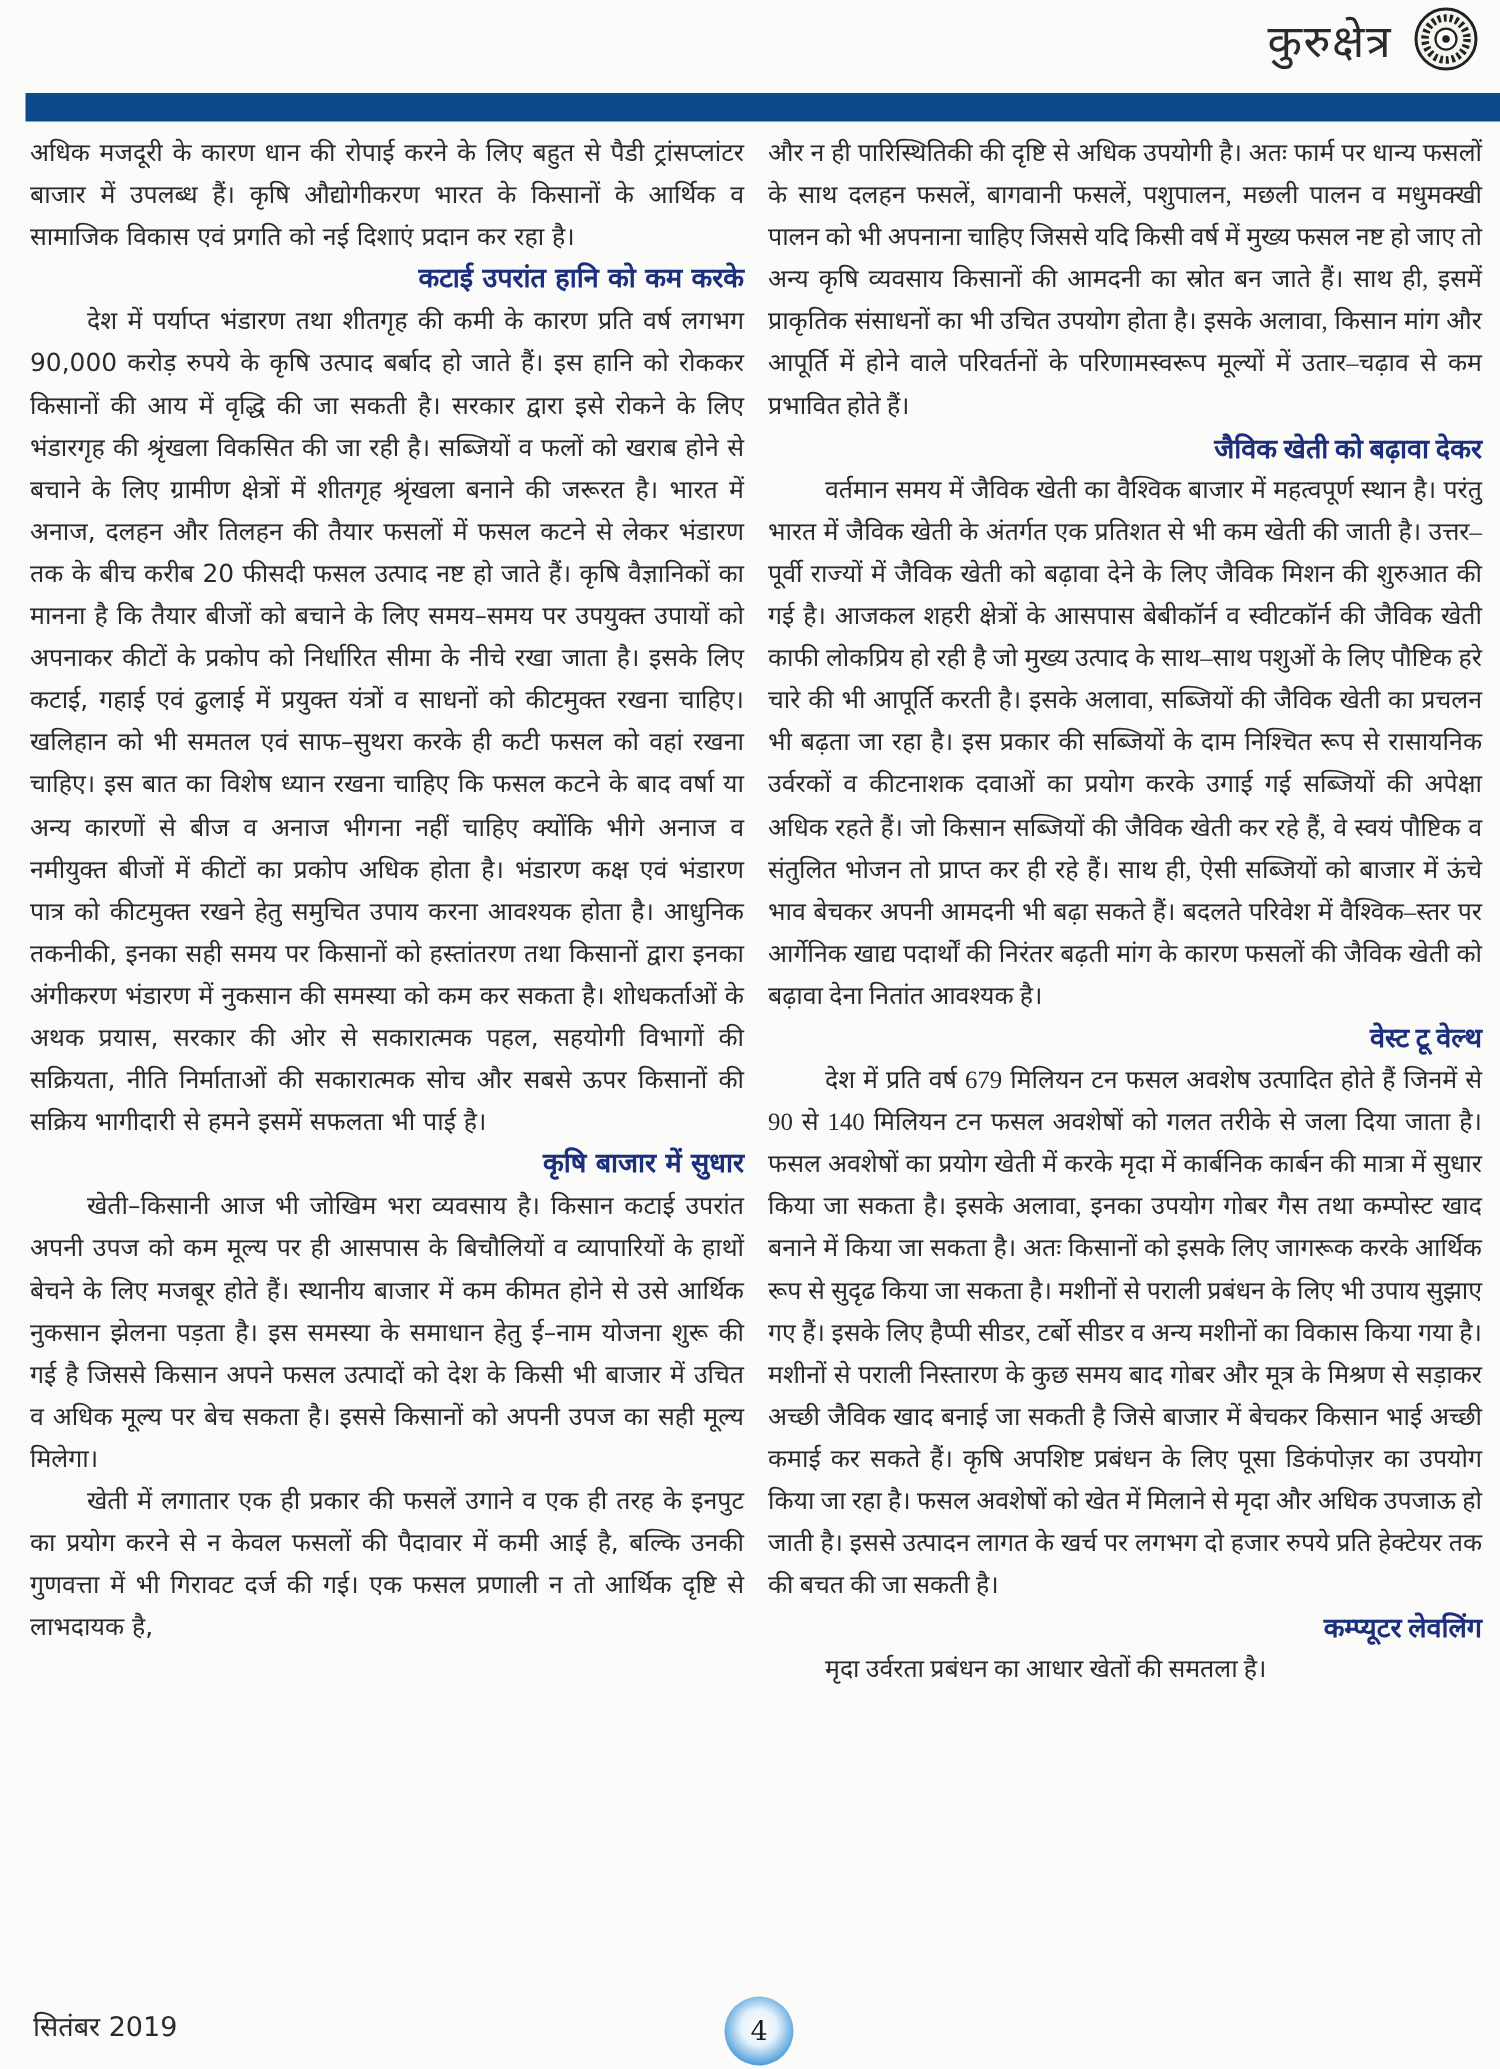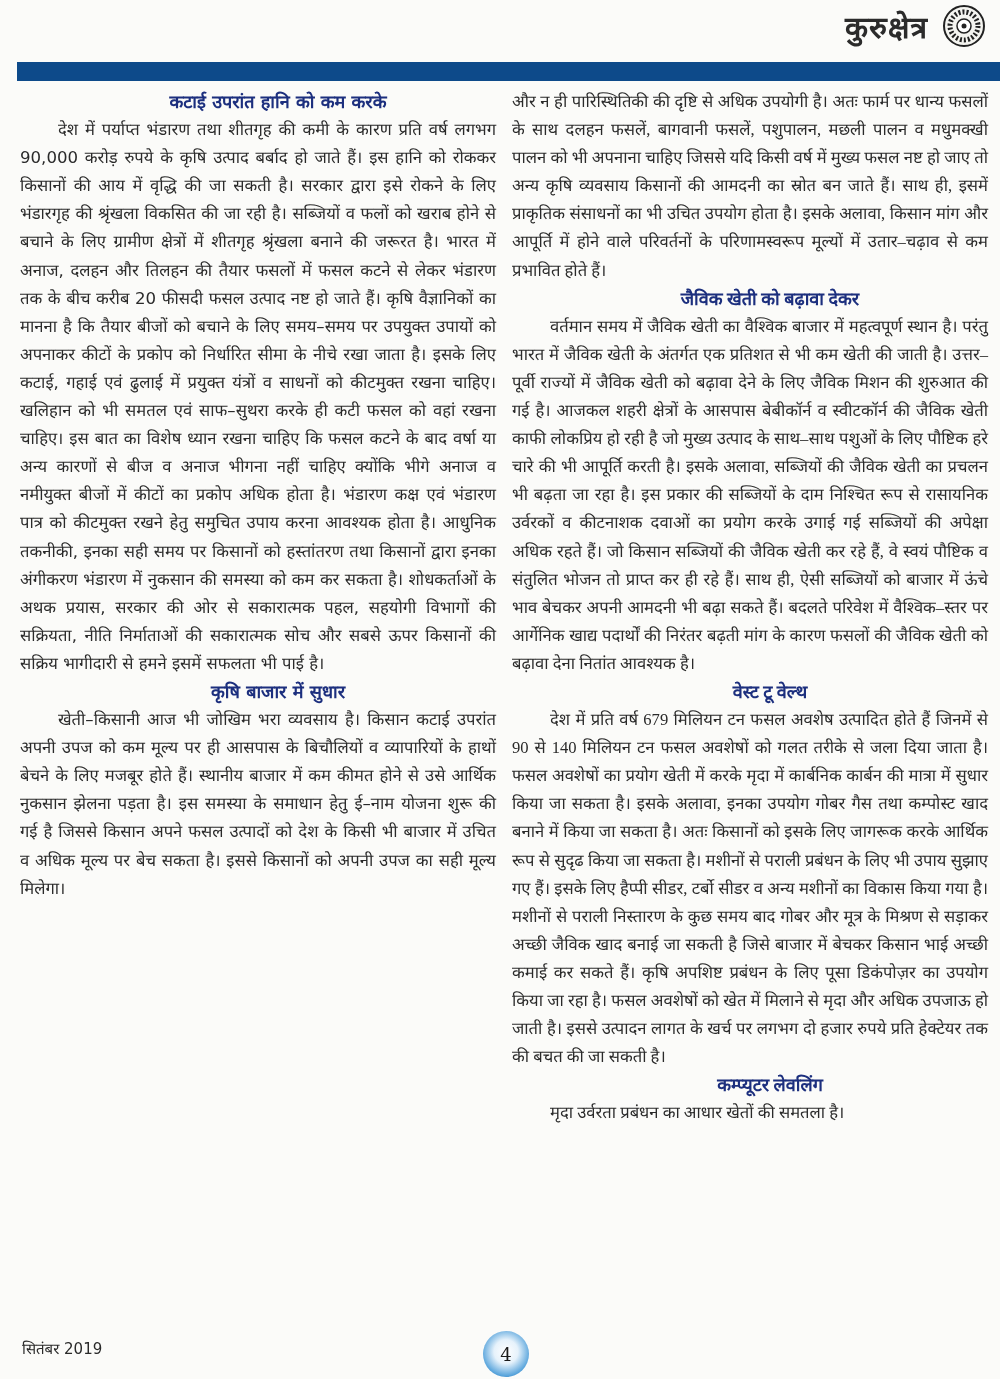--- a/index.html
+++ b/index.html
@@ -3,21 +3,21 @@
 <meta charset="utf-8">
 <style>
   html, body { margin: 0; padding: 0; }
   body {
     width: 1000px; height: 1379px; position: relative; overflow: hidden;
     background: #fbfbf9;
     font-family: "DejaVu Sans", sans-serif;
     color: #2a2a2a;
   }
   .masthead {
-    position: absolute; top: 0; left: 0; width: 1000px; height: 62px; font-weight: bold;
+    position: absolute; top: 0; left: 0; width: 1000px; height: 62px;
   }
   .mag-title {
     position: absolute; right: 72px; top: 6px;
     font-family: "DejaVu Serif", serif;
     font-size: 30px; color: #2b2b2b; letter-spacing: 1px;
   }
   .emblem {
     position: absolute; right: 14px; top: 4px; width: 44px; height: 44px;
   }
   .blue-bar {
@@ -29,25 +29,25 @@
     font-size: 16.6px; line-height: 28.1px;
     text-align: justify;
   }
   .col-left { left: 20px; }
   .col-right { left: 512px; font-family: Liberation Serif, serif; }
   .column p { margin: 0; }
   .column p.indent { text-indent: 38px; }
   .column h3 {
     margin: 0; padding-left: 40px;
     color: #1c2f7e; font-size: 18px; font-weight: bold; line-height: 28.1px;
-    text-align: center;
+    text-align: right;
   }
   .footer-date {
     position: absolute; left: 22px; top: 1338px;
-    font-size: 15px; color: #2a2a2a;
+    font-size: 18px; color: #2a2a2a;
   }
   .page-badge {
     position: absolute; left: 483px; top: 1331px; width: 46px; height: 46px;
     border-radius: 50%;
     background: radial-gradient(circle at 50% 45%, #ffffff 0%, #e6f2fb 35%, #5aa5dc 70%, #0c4f98 100%);
     display: flex; align-items: center; justify-content: center;
     font-family: "DejaVu Serif", serif; font-size: 18px; color: #1b1b1b;
   }
 </style>
 </head>
@@ -58,24 +58,26 @@
   <svg class="emblem" viewBox="0 0 44 44">
     <circle cx="22" cy="22" r="20" fill="#f4f4f0" stroke="#222" stroke-width="2"></circle>
     <circle cx="22" cy="22" r="14" fill="none" stroke="#222" stroke-width="5" stroke-dasharray="2 2"></circle>
     <circle cx="22" cy="22" r="7" fill="#fff" stroke="#222" stroke-width="1.5"></circle>
     <circle cx="22" cy="22" r="2.5" fill="#222"></circle>
   </svg>
 </div>
 <div class="blue-bar"></div>
 
 <div class="column col-left" id="col-left">
+    <p>अधिक मजदूरी के कारण धान की रोपाई करने के लिए बहुत से पैडी ट्रांसप्लांटर बाजार में उपलब्ध हैं। कृषि औद्योगीकरण भारत के किसानों के आर्थिक व सामाजिक विकास एवं प्रगति को नई दिशाएं प्रदान कर रहा है।</p>
     <h3>कटाई उपरांत हानि को कम करके</h3>
     <p class="indent">देश में पर्याप्त भंडारण तथा शीतगृह की कमी के कारण प्रति वर्ष लगभग 90,000 करोड़ रुपये के कृषि उत्पाद बर्बाद हो जाते हैं। इस हानि को रोककर किसानों की आय में वृद्धि की जा सकती है। सरकार द्वारा इसे रोकने के लिए भंडारगृह की श्रृंखला विकसित की जा रही है। सब्जियों व फलों को खराब होने से बचाने के लिए ग्रामीण क्षेत्रों में शीतगृह श्रृंखला बनाने की जरूरत है। भारत में अनाज, दलहन और तिलहन की तैयार फसलों में फसल कटने से लेकर भंडारण तक के बीच करीब 20 फीसदी फसल उत्पाद नष्ट हो जाते हैं। कृषि वैज्ञानिकों का मानना है कि तैयार बीजों को बचाने के लिए समय–समय पर उपयुक्त उपायों को अपनाकर कीटों के प्रकोप को निर्धारित सीमा के नीचे रखा जाता है। इसके लिए कटाई, गहाई एवं ढुलाई में प्रयुक्त यंत्रों व साधनों को कीटमुक्त रखना चाहिए। खलिहान को भी समतल एवं साफ–सुथरा करके ही कटी फसल को वहां रखना चाहिए। इस बात का विशेष ध्यान रखना चाहिए कि फसल कटने के बाद वर्षा या अन्य कारणों से बीज व अनाज भीगना नहीं चाहिए क्योंकि भीगे अनाज व नमीयुक्त बीजों में कीटों का प्रकोप अधिक होता है। भंडारण कक्ष एवं भंडारण पात्र को कीटमुक्त रखने हेतु समुचित उपाय करना आवश्यक होता है। आधुनिक तकनीकी, इनका सही समय पर किसानों को हस्तांतरण तथा किसानों द्वारा इनका अंगीकरण भंडारण में नुकसान की समस्या को कम कर सकता है। शोधकर्ताओं के अथक प्रयास, सरकार की ओर से सकारात्मक पहल, सहयोगी विभागों की सक्रियता, नीति निर्माताओं की सकारात्मक सोच और सबसे ऊपर किसानों की सक्रिय भागीदारी से हमने इसमें सफलता भी पाई है।</p>
     <h3>कृषि बाजार में सुधार</h3>
     <p class="indent">खेती–किसानी आज भी जोखिम भरा व्यवसाय है। किसान कटाई उपरांत अपनी उपज को कम मूल्य पर ही आसपास के बिचौलियों व व्यापारियों के हाथों बेचने के लिए मजबूर होते हैं। स्थानीय बाजार में कम कीमत होने से उसे आर्थिक नुकसान झेलना पड़ता है। इस समस्या के समाधान हेतु ई–नाम योजना शुरू की गई है जिससे किसान अपने फसल उत्पादों को देश के किसी भी बाजार में उचित व अधिक मूल्य पर बेच सकता है। इससे किसानों को अपनी उपज का सही मूल्य मिलेगा।</p>
+    <p class="indent">खेती में लगातार एक ही प्रकार की फसलें उगाने व एक ही तरह के इनपुट का प्रयोग करने से न केवल फसलों की पैदावार में कमी आई है, बल्कि उनकी गुणवत्ता में भी गिरावट दर्ज की गई। एक फसल प्रणाली न तो आर्थिक दृष्टि से लाभदायक है,</p>
   </div>
 <div class="column col-right" id="col-right">
     <p>और न ही पारिस्थितिकी की दृष्टि से अधिक उपयोगी है। अतः फार्म पर धान्य फसलों के साथ दलहन फसलें, बागवानी फसलें, पशुपालन, मछली पालन व मधुमक्खी पालन को भी अपनाना चाहिए जिससे यदि किसी वर्ष में मुख्य फसल नष्ट हो जाए तो अन्य कृषि व्यवसाय किसानों की आमदनी का स्रोत बन जाते हैं। साथ ही, इसमें प्राकृतिक संसाधनों का भी उचित उपयोग होता है। इसके अलावा, किसान मांग और आपूर्ति में होने वाले परिवर्तनों के परिणामस्वरूप मूल्यों में उतार–चढ़ाव से कम प्रभावित होते हैं।</p>
     <h3>जैविक खेती को बढ़ावा देकर</h3>
     <p class="indent">वर्तमान समय में जैविक खेती का वैश्विक बाजार में महत्वपूर्ण स्थान है। परंतु भारत में जैविक खेती के अंतर्गत एक प्रतिशत से भी कम खेती की जाती है। उत्तर–पूर्वी राज्यों में जैविक खेती को बढ़ावा देने के लिए जैविक मिशन की शुरुआत की गई है। आजकल शहरी क्षेत्रों के आसपास बेबीकॉर्न व स्वीटकॉर्न की जैविक खेती काफी लोकप्रिय हो रही है जो मुख्य उत्पाद के साथ–साथ पशुओं के लिए पौष्टिक हरे चारे की भी आपूर्ति करती है। इसके अलावा, सब्जियों की जैविक खेती का प्रचलन भी बढ़ता जा रहा है। इस प्रकार की सब्जियों के दाम निश्चित रूप से रासायनिक उर्वरकों व कीटनाशक दवाओं का प्रयोग करके उगाई गई सब्जियों की अपेक्षा अधिक रहते हैं। जो किसान सब्जियों की जैविक खेती कर रहे हैं, वे स्वयं पौष्टिक व संतुलित भोजन तो प्राप्त कर ही रहे हैं। साथ ही, ऐसी सब्जियों को बाजार में ऊंचे भाव बेचकर अपनी आमदनी भी बढ़ा सकते हैं। बदलते परिवेश में वैश्विक–स्तर पर आर्गेनिक खाद्य पदार्थों की निरंतर बढ़ती मांग के कारण फसलों की जैविक खेती को बढ़ावा देना नितांत आवश्यक है।</p>
     <h3>वेस्ट टू वेल्थ</h3>
     <p class="indent">देश में प्रति वर्ष 679 मिलियन टन फसल अवशेष उत्पादित होते हैं जिनमें से 90 से 140 मिलियन टन फसल अवशेषों को गलत तरीके से जला दिया जाता है। फसल अवशेषों का प्रयोग खेती में करके मृदा में कार्बनिक कार्बन की मात्रा में सुधार किया जा सकता है। इसके अलावा, इनका उपयोग गोबर गैस तथा कम्पोस्ट खाद बनाने में किया जा सकता है। अतः किसानों को इसके लिए जागरूक करके आर्थिक रूप से सुदृढ किया जा सकता है। मशीनों से पराली प्रबंधन के लिए भी उपाय सुझाए गए हैं। इसके लिए हैप्पी सीडर, टर्बो सीडर व अन्य मशीनों का विकास किया गया है। मशीनों से पराली निस्तारण के कुछ समय बाद गोबर और मूत्र के मिश्रण से सड़ाकर अच्छी जैविक खाद बनाई जा सकती है जिसे बाजार में बेचकर किसान भाई अच्छी कमाई कर सकते हैं। कृषि अपशिष्ट प्रबंधन के लिए पूसा डिकंपोज़र का उपयोग किया जा रहा है। फसल अवशेषों को खेत में मिलाने से मृदा और अधिक उपजाऊ हो जाती है। इससे उत्पादन लागत के खर्च पर लगभग दो हजार रुपये प्रति हेक्टेयर तक की बचत की जा सकती है।</p>
     <h3>कम्प्यूटर लेवलिंग</h3>
     <p class="indent">मृदा उर्वरता प्रबंधन का आधार खेतों की समतला है।</p>
   </div>

